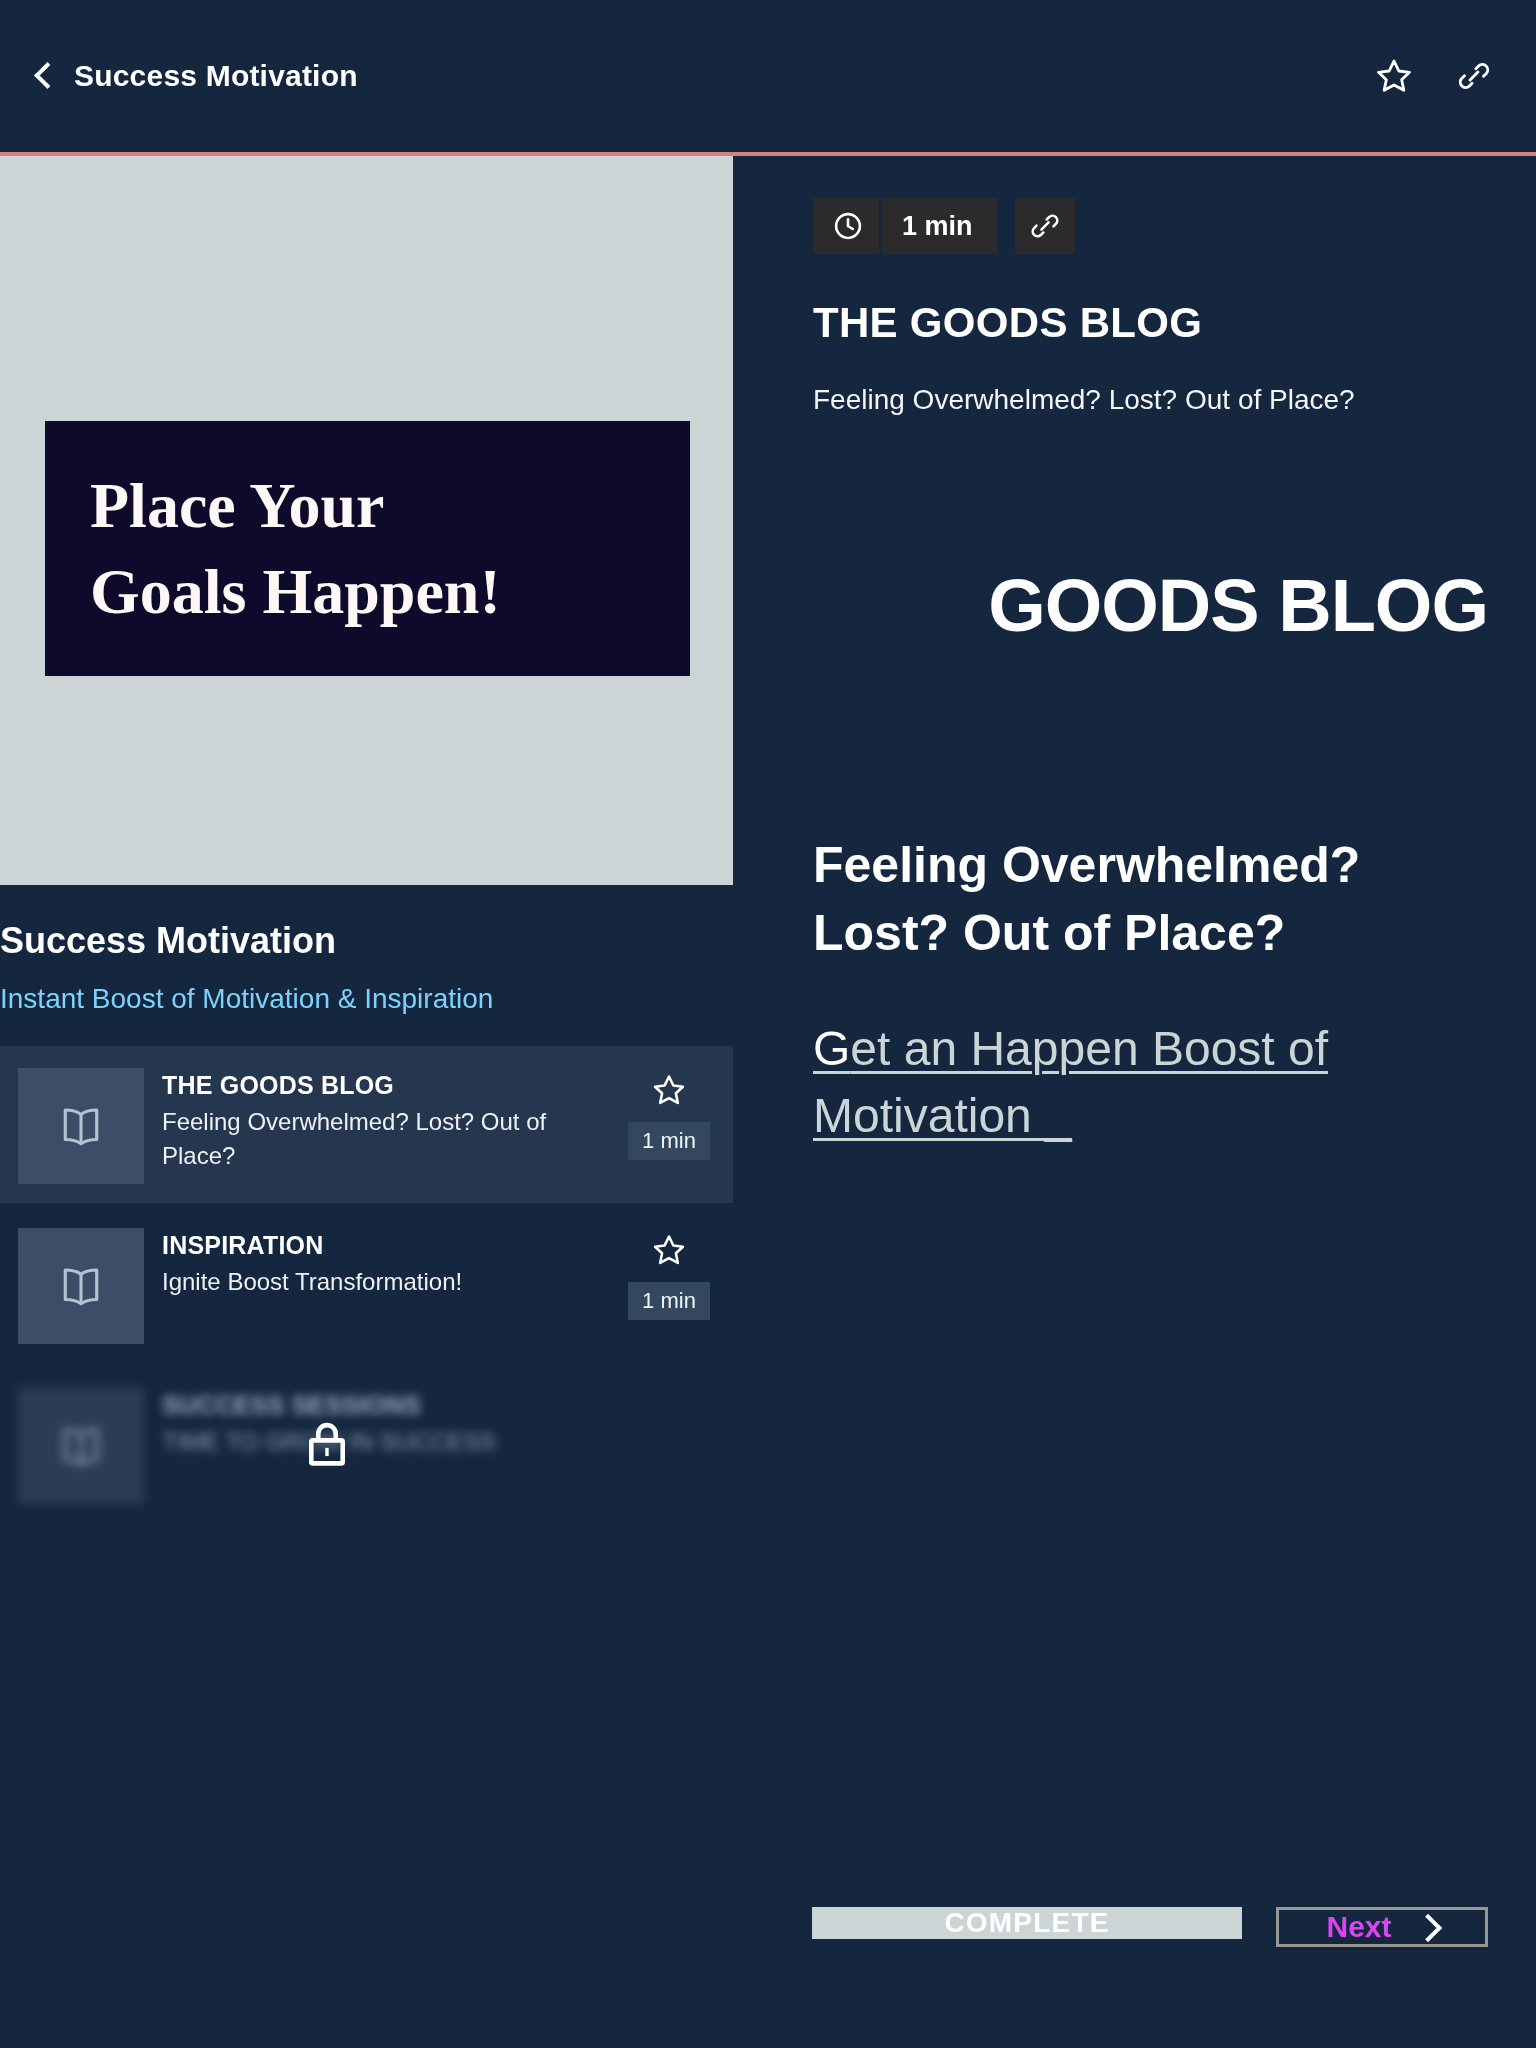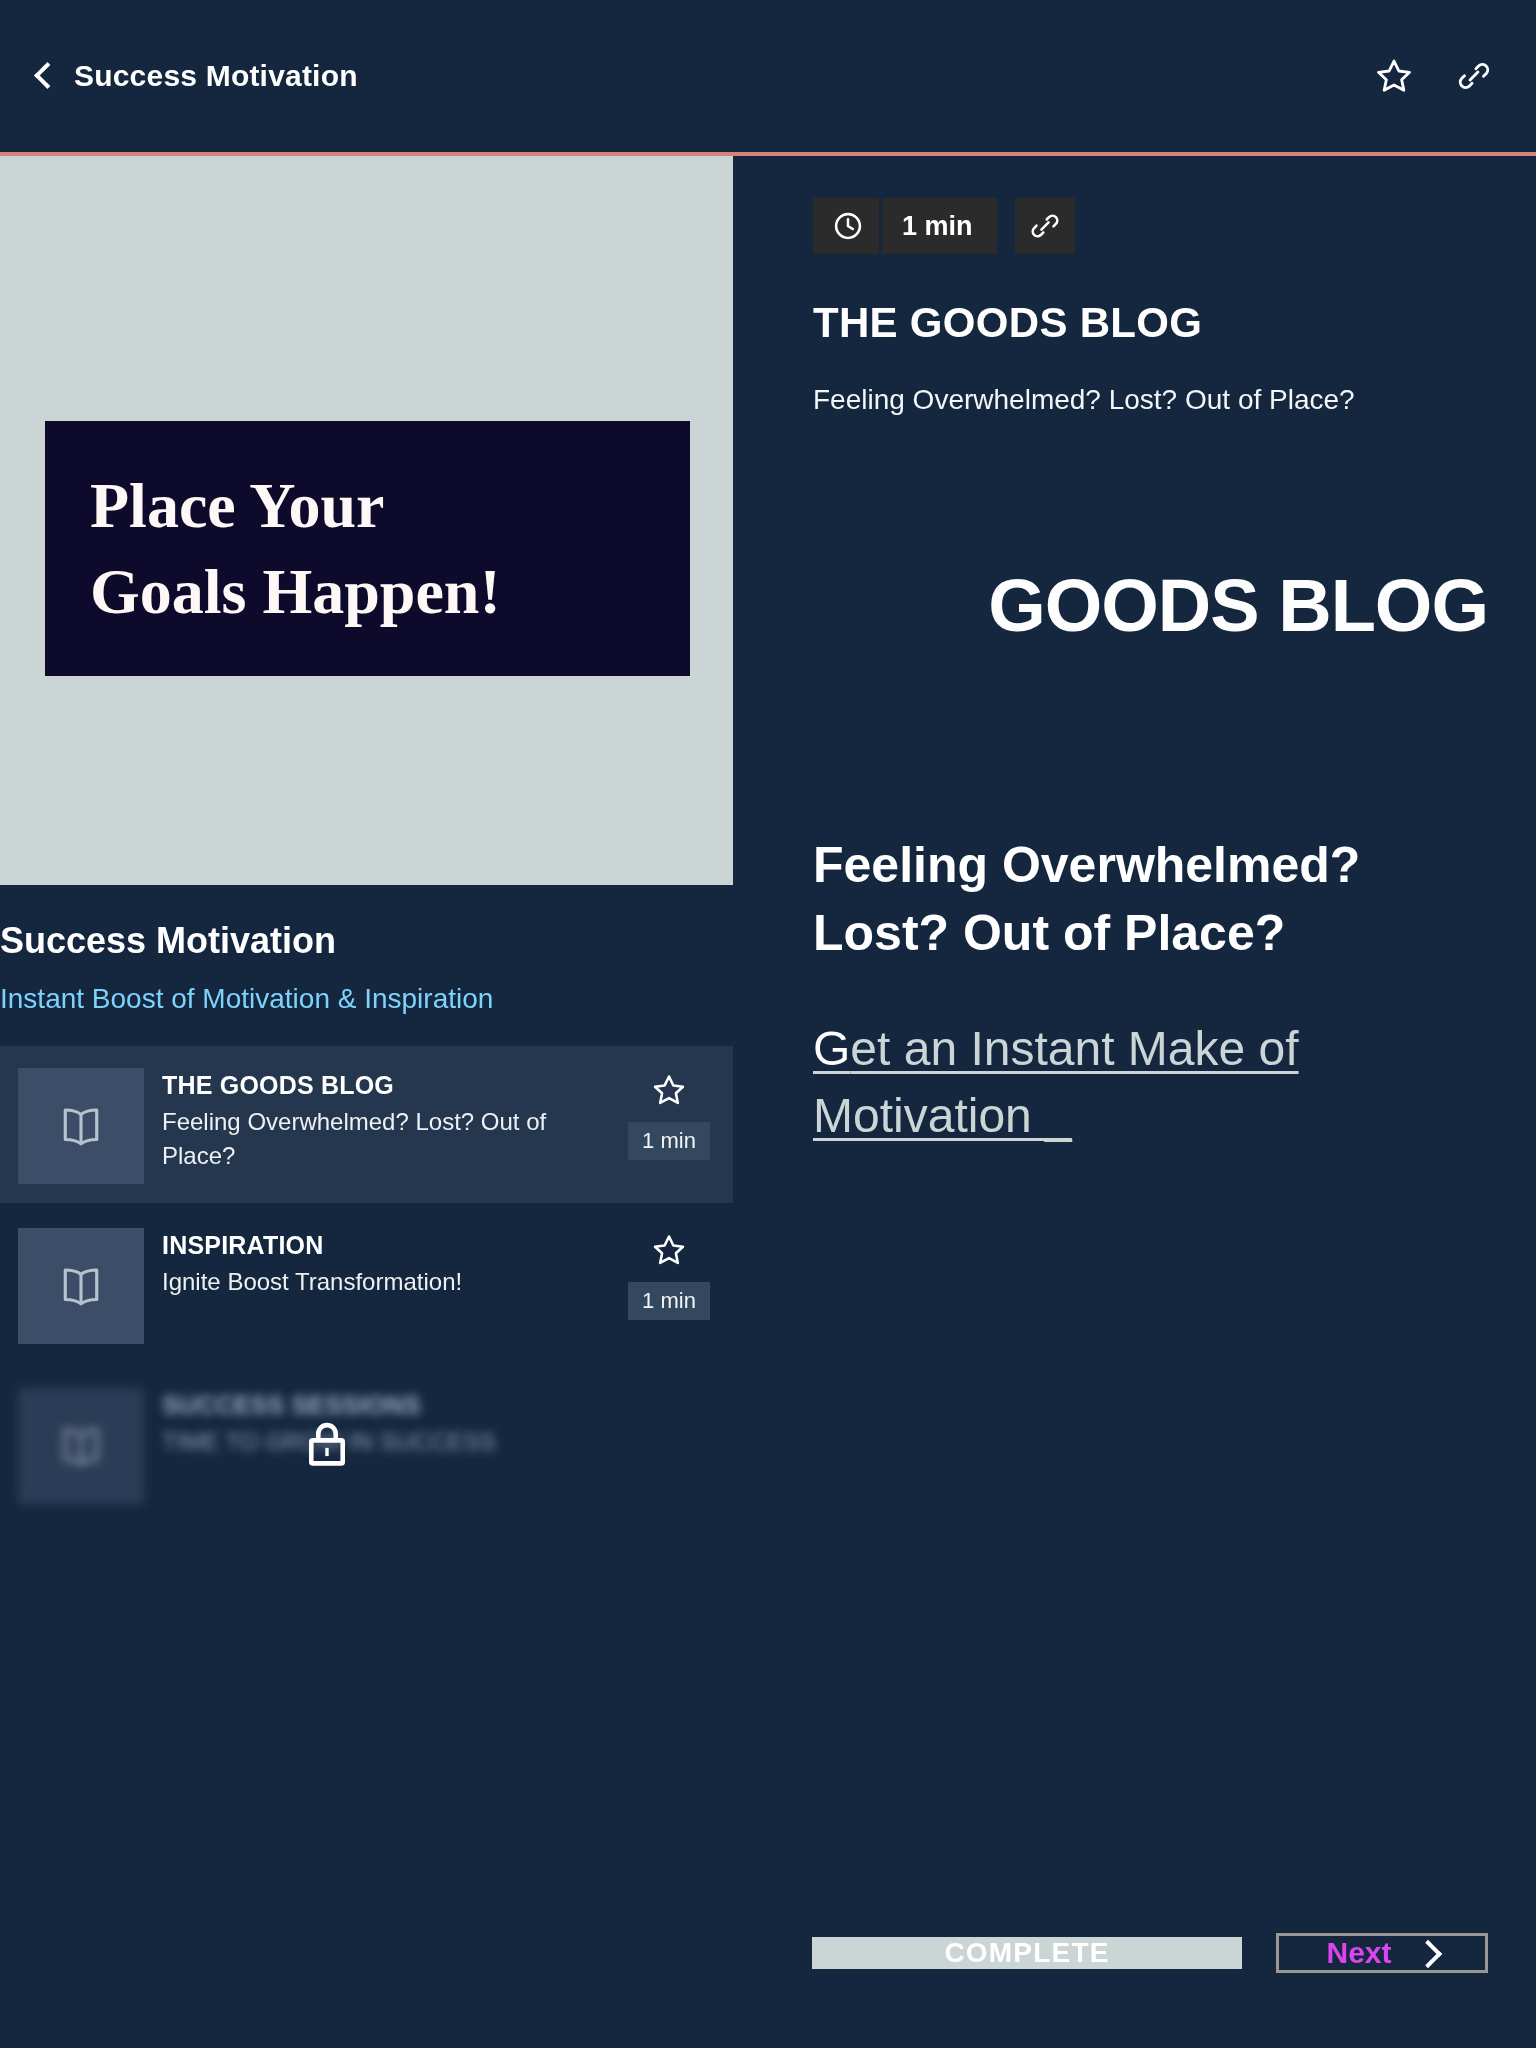--- a/index.html
+++ b/index.html
@@ -167,21 +167,21 @@
     color:#ccd5d6; text-decoration:underline;
     text-decoration-thickness:3px; text-underline-offset:6px;
     max-width:660px;
   }
   .cta-link .lead{ color:#ffffff; text-decoration:none; }
 
   
   .footer{
     position:absolute; left:812px; top:1907px;
     width:676px; height:92px;
-    display:flex; align-items:center; gap:34px;
+    display:flex; align-items:flex-start; gap:34px;
   }
   .btn-complete{
     flex:1;
     background:#ccd5d6;
     display:flex; align-items:center; justify-content:center;
     font-size:28px; font-weight:bold; letter-spacing:1.2px; color:#ffffff;
   }
   .btn-next{
     width:212px;
     background:#14273f;
@@ -326,21 +326,21 @@
 
   <div class="blog-kicker">THE GOODS BLOG</div>
   <div class="blog-sub">Feeling Overwhelmed? Lost? Out of Place?</div>
 
   <div class="logo-wrap">
     <div class="logo-text">GOODS BLOG</div>
   </div>
 
   <div class="headline">Feeling Overwhelmed? Lost? Out of Place?</div>
 
-  <a class="cta-link" href="#"><span class="lead">G</span><span>et an Instant Make of Motivation _</span></a>
+  <a class="cta-link" href="#"><span class="lead">G</span><span>et an Happen Boost of Motivation _</span></a>
 </div>
 
 <div class="footer">
   <div class="btn-complete">COMPLETE</div>
   <div class="btn-next">
     <span>Next</span>
     <span class="next-chevron"></span>
   </div>
 </div>
 

